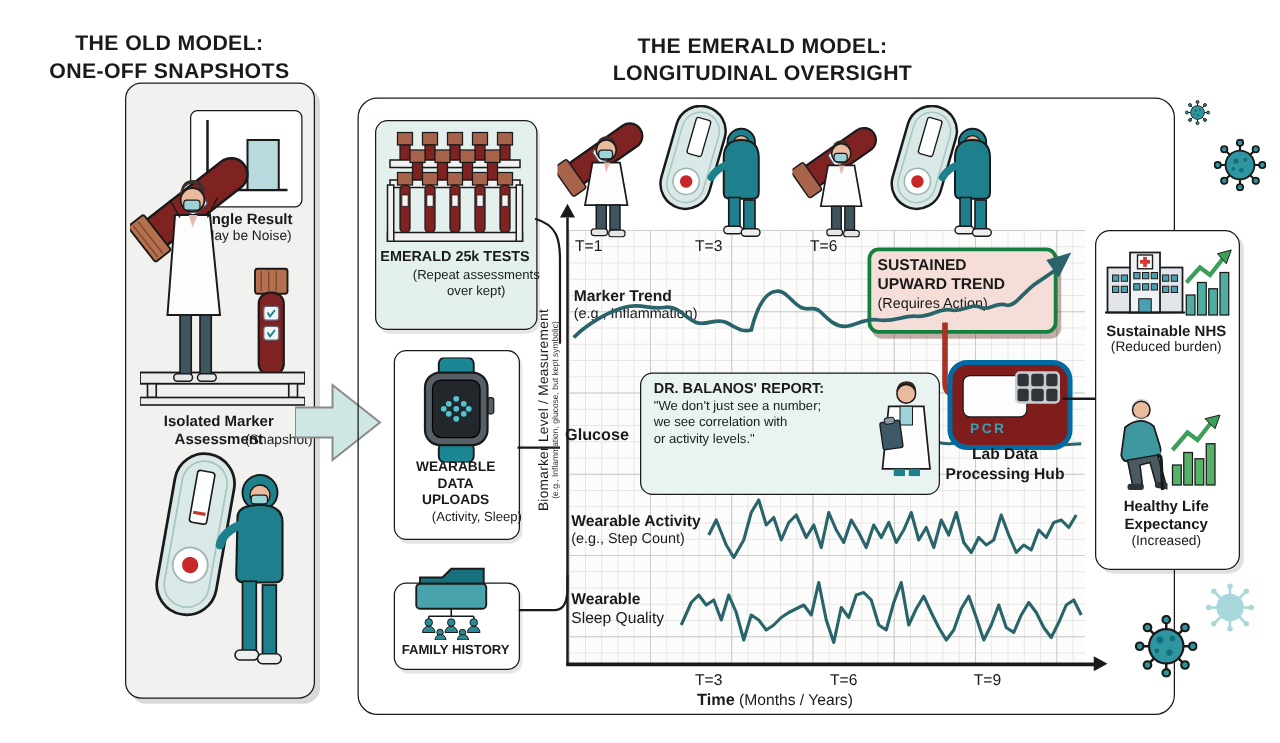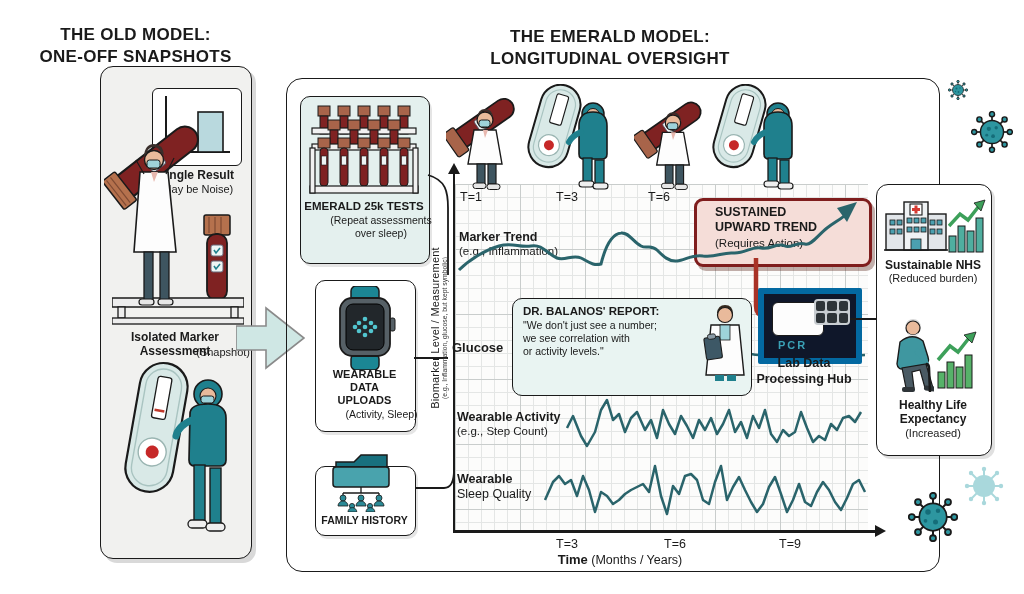--- a/index.html
+++ b/index.html
@@ -24,28 +24,28 @@
       linear-gradient(to right,#c9cdcc 1px,transparent 1px),
       linear-gradient(to bottom,#c9cdcc 1px,transparent 1px),
       linear-gradient(to right,#e4e6e5 1px,transparent 1px),
       linear-gradient(to bottom,#e4e6e5 1px,transparent 1px);
     background-size:65px 65px,65px 65px,13px 13px,13px 13px;}
   .axis{background:#1a1a1a;}
   .arrow-up{width:0;height:0;border-left:6px solid transparent;border-right:6px solid transparent;
             border-bottom:11px solid #1a1a1a;}
   .arrow-right{width:0;height:0;border-top:6px solid transparent;border-bottom:6px solid transparent;
             border-left:11px solid #1a1a1a;}
-  .alert-box{background:#f5ddd8;border:3px solid #7f1d1d;border-radius:9px;
-             box-shadow:3px 4px 0 rgba(80,25,15,.35);padding:4px 18px;}
+  .alert-box{background:#f5ddd8;border:3px solid #15803d;border-radius:9px;
+             box-shadow:3px 4px 0 rgba(80,25,15,.35);padding:4px 5px;}
   .alert-box .l{font-weight:800;font-size:12.5px;line-height:1.22;}
   .alert-box .s{font-size:11.5px;line-height:1.25;}
   .report-box{background:#e9f4f2;border:1.6px solid #1a1a1a;border-radius:10px;padding:6px 10px;}
   .report-box .t{font-weight:800;font-size:11.5px;margin-bottom:2px;}
   .report-box .q{font-size:10.5px;line-height:1.25;}
-  .pcr{background:#0f172a;border:6px solid #0369a1;border-radius:2px;}
+  .pcr{background:#7f1d1d;border:4px solid #0369a1;border-radius:16px;}
   .pcr-lid{position:absolute;left:8px;top:8px;width:50px;height:32px;background:#fdfdfd;
            border:1.5px solid #1a1a1a;border-radius:6px;}
   .pcr-btns{position:absolute;right:6px;top:5px;width:32px;height:22px;background:#c8cdd1;
             border-radius:4px;display:grid;grid-template-columns:1fr 1fr 1fr;gap:2px;padding:2px;}
   .pcr-btns span{background:#2e3438;border-radius:2px;}
   .pcr-word{position:absolute;left:14px;bottom:7px;color:#3aa0b5;font-weight:800;
             font-size:11px;letter-spacing:2px;}
   .nhs-panel{background:#fff;border:1.7px solid #1a1a1a;border-radius:12px;
              box-shadow:3px 3px 0 rgba(0,0,0,.12);}
   .ylab{transform:rotate(-90deg);transform-origin:0 0;width:292px;text-align:center;}
@@ -189,21 +189,21 @@
       <rect x="53.5" y="52" width="5" height="9" fill="#eef5f4" stroke-width=".6"></rect>
       <rect x="73.5" y="52" width="5" height="9" fill="#eef5f4" stroke-width=".6"></rect>
       <rect x="93.5" y="52" width="5" height="9" fill="#eef5f4" stroke-width=".6"></rect>
       <rect x="2" y="82" width="108" height="7" fill="#f1f1f1" stroke-width="1.2"></rect>
       <rect x="2" y="44" width="5" height="45" fill="#f1f1f1" stroke-width="1.2"></rect>
       <rect x="105" y="44" width="5" height="45" fill="#f1f1f1" stroke-width="1.2"></rect>
     </g>
   </svg>
   <div class="abs ctr b11" style="left:300px;top:199px;width:128px;font-size:11.5px;">EMERALD 25k TESTS</div>
   <div class="abs ctr r10" style="left:300px;top:214px;width:128px;">(Repeat assessments</div>
-  <div class="abs ctr r10" style="left:300px;top:227px;width:128px;">over sleep)</div>
+  <div class="abs ctr r10" style="left:300px;top:227px;width:128px;">over kept)</div>
 
   <div class="abs inbox" style="left:315px;top:280px;width:99px;height:150px;"></div>
   <svg class="abs" style="left:334px;top:286px;" width="62" height="84" viewBox="0 0 62 84">
     <rect x="17" y="0" width="28" height="16" rx="5" fill="#1b8694" stroke="#1a1a1a" stroke-width="1.5"></rect>
     <rect x="17" y="68" width="28" height="16" rx="5" fill="#1b8694" stroke="#1a1a1a" stroke-width="1.5"></rect>
     <rect x="56" y="32" width="5" height="13" rx="2" fill="#566066" stroke="#1a1a1a" stroke-width="1"></rect>
     <rect x="6" y="12" width="50" height="58" rx="12" fill="#566066" stroke="#1a1a1a" stroke-width="1.8"></rect>
     <rect x="12" y="18" width="38" height="46" rx="7" fill="#22272b" stroke="#000" stroke-width="1"></rect>
     <g fill="#52c5cf">
       <circle cx="31" cy="33" r="2.3"></circle>

